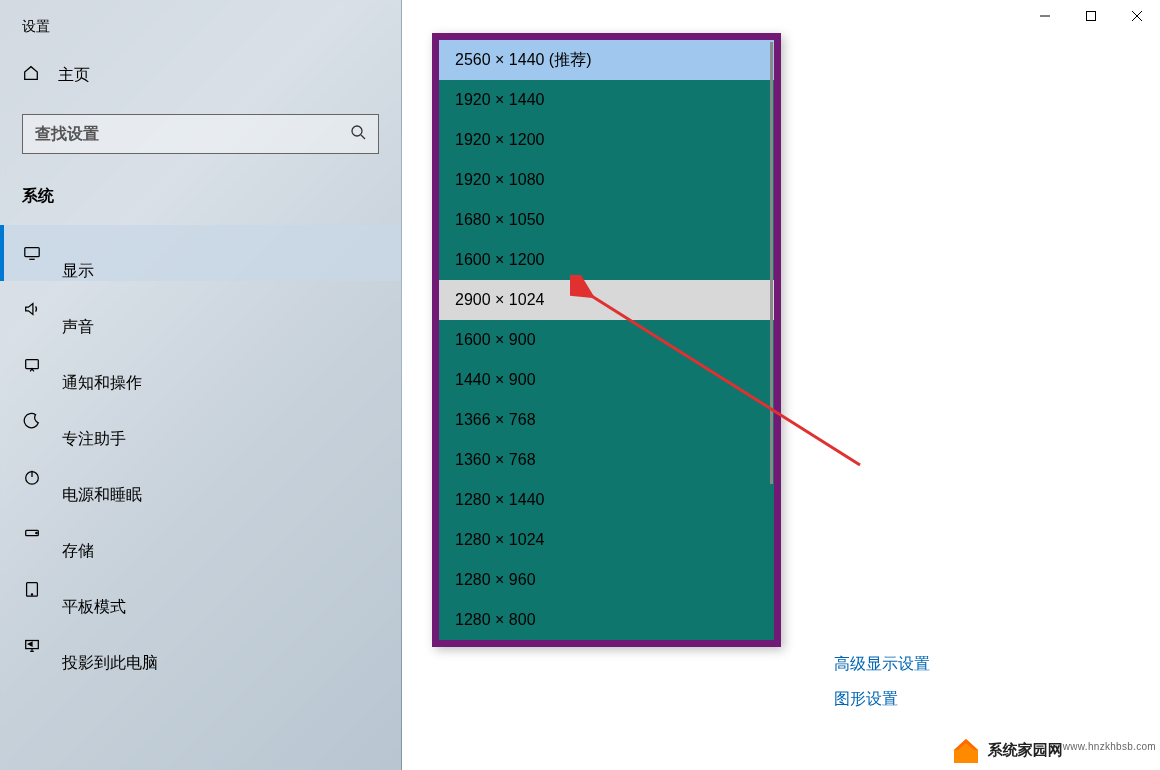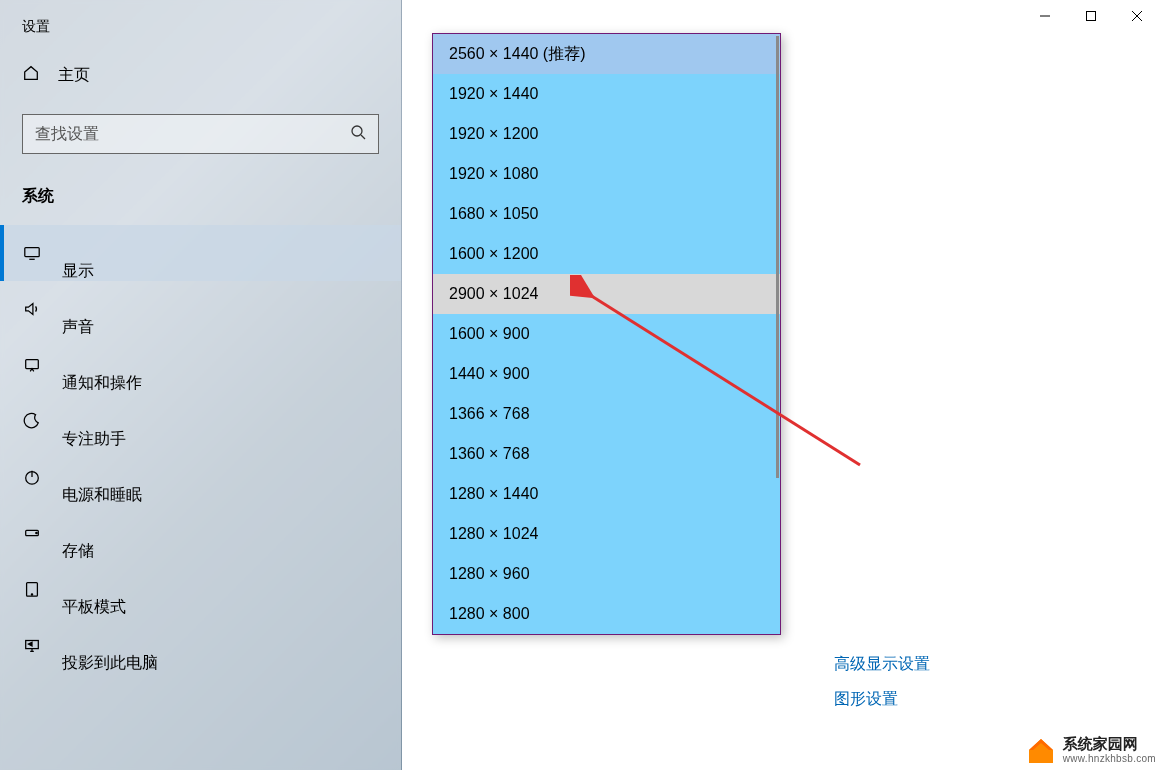--- a/index.html
+++ b/index.html
@@ -16,50 +16,50 @@
 .sidebar::before { content: ""; position: absolute; inset: 0; background: rgba(245,245,245,0.55); backdrop-filter: blur(2px); }
 .sidebar > * { position: relative; z-index: 1; }
 
 .app-title { font-size: 14px; color: #000; padding: 18px 0 0 22px; height: 50px; }
 
 .home-row { display: flex; align-items: center; gap: 18px; padding: 10px 0 10px 22px; height: 50px; cursor: pointer; }
 .home-row .label { font-size: 16px; color: #000; }
 
 .search-row { padding: 14px 22px 10px 22px; }
 .search-box { display: flex; align-items: center; border: 1px solid #666; background: rgba(255,255,255,0.4); height: 40px; padding: 0 12px; }
-.search-box input { flex: 1; border: none; background: transparent; outline: none; font-size: 16px; color: #000; }
+.search-box input { flex: 1; border: none; background: transparent; outline: none; font-size: 16px; color: #000; font-weight: bold; }
 .search-box input::placeholder { color: #555; }
 .search-icon { color: #333; }
 
 .category-title { font-size: 16px; font-weight: bold; color: #000; padding: 22px 2px 18px 22px; }
 
 .nav-list { display: flex; flex-direction: column; }
 .nav-item { display: flex; align-items: center; gap: 20px; padding: 0 0 0 22px; height: 56px; cursor: pointer; position: relative; }
 .nav-item.active { background: rgba(200,215,230,0.75); }
 .nav-item.active::before { content: ""; position: absolute; left: 0; top: 0; bottom: 0; width: 4px; background: #0078d4; }
 .nav-item .icon { width: 20px; display: flex; justify-content: center; color: #000; }
 .nav-item .label { font-size: 16px; color: #000; margin-top: 36px; }
 
 .main { flex: 1; height: 770px; background: #fff; position: relative; padding-top: 40px; }
 
-.dropdown { position: absolute; top: 33px; left: 432px; width: 349px; background: #7dd3fc; border: 1px solid #701a75; box-shadow: 3px 3px 10px rgba(0,0,0,0.25); z-index: 10; }
+.dropdown { position: absolute; top: 33px; left: 432px; width: 349px; background: #0f766e; border: 7px solid #701a75; box-shadow: 3px 3px 10px rgba(0,0,0,0.25); z-index: 10; }
 .dd-inner { position: relative; }
 .dd-item { height: 40px; display: flex; align-items: center; padding: 0 16px; font-size: 16px; color: #000; cursor: pointer; }
 .dd-item.selected { background: #a0c8ef; }
 .dd-item.hovered { background: #d8d8d8; }
 .dd-scroll { position: absolute; right: 1px; top: 2px; width: 3px; height: 442px; background: #8a8a8a; }
 .link-row { position: absolute; left: 432px; font-size: 16px; color: #0066b4; cursor: pointer; }
 .link-row.l1 { top: 654px; }
 .link-row.l2 { top: 689px; }
 
 .arrow-svg { position: absolute; top: 275px; left: 570px; width: 300px; height: 200px; z-index: 15; pointer-events: none; }
 
 .watermark { position: absolute; right: 4px; bottom: 4px; display: flex; align-items: center; gap: 6px; z-index: 20; }
 .wm-icon { width: 32px; height: 32px; }
-.wm-text { display: flex; flex-direction: column; line-height: 1.2; justify-content: center; }
+.wm-text { display: flex; flex-direction: row; line-height: 1.2; justify-content: center; }
 .wm-line1 { font-size: 15px; font-weight: bold; color: #222; }
 .wm-line2 { font-size: 10px; color: #666; letter-spacing: 0.3px; }
 </style>
 </head>
 <body>
 
 <div class="window">
 
   <div class="titlebar">
     <div class="win-btn">

